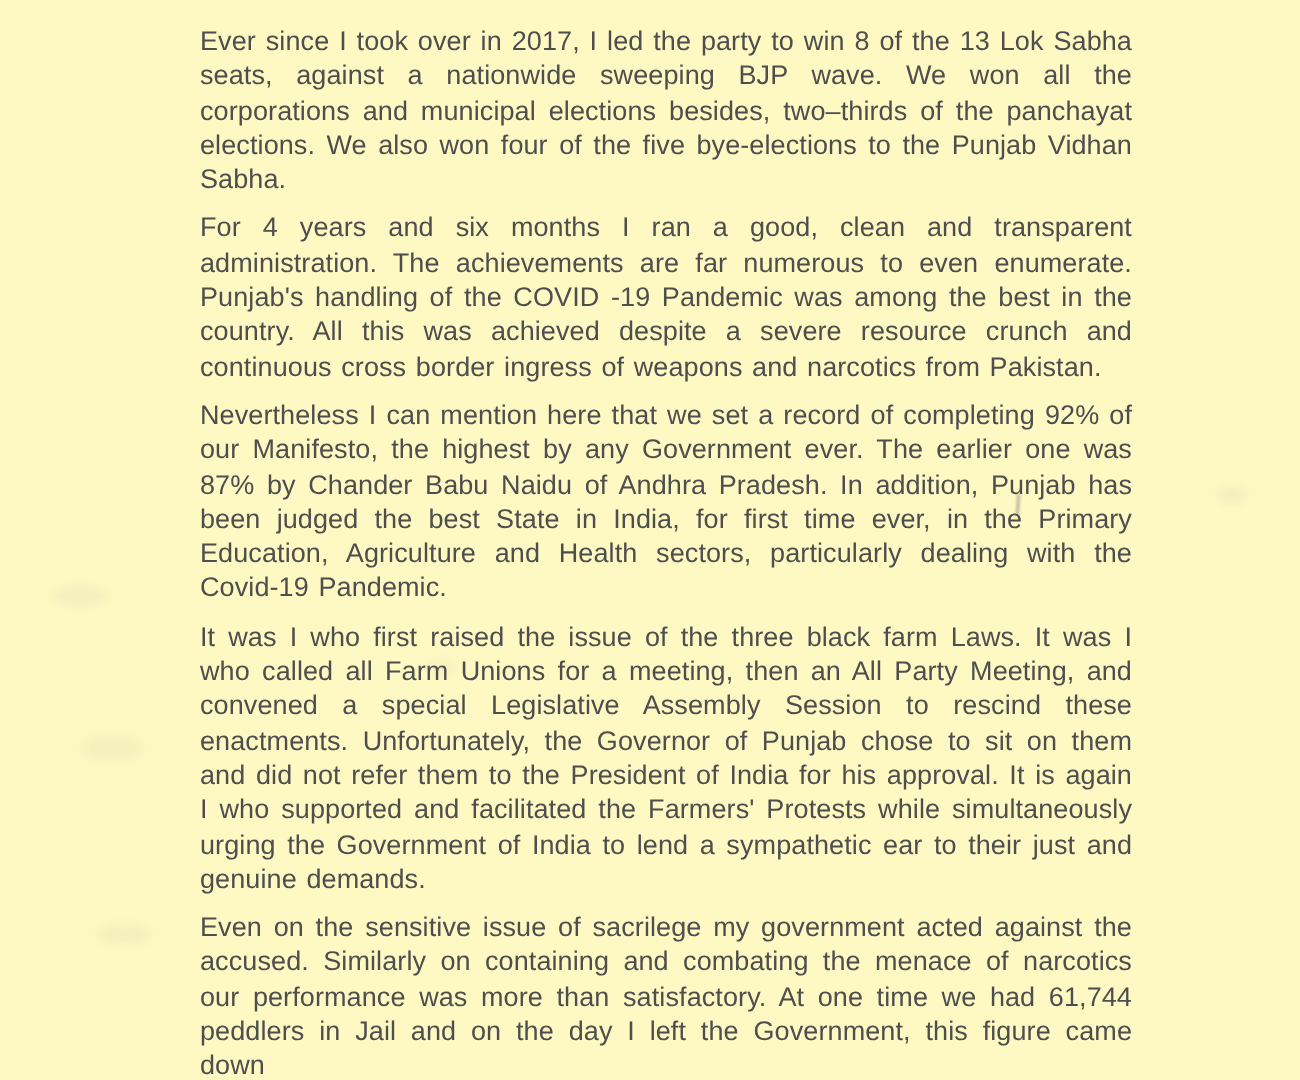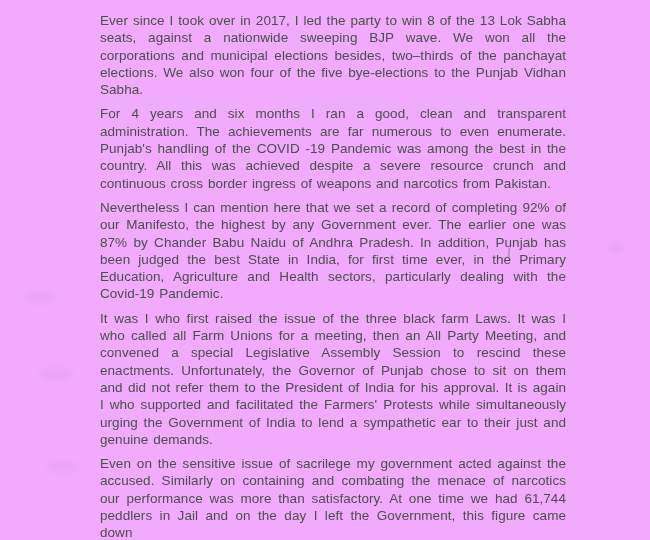--- a/index.html
+++ b/index.html
@@ -10,21 +10,21 @@
     width: 650px;
     height: 540px;
     background: #fdfdfc;
     overflow: hidden;
     position: relative;
     font-family: "Liberation Sans", "DejaVu Sans", sans-serif;
   }
   .page {
     position: absolute;
     inset: 0;
-    background: #f0abfc;
+    background: #fef9c3;
   }
   .doc {
     position: absolute;
     top: 12px;
     left: 100px;
     width: 466px;
     color: #4e4e4e;
     font-size: 13.5px;
     line-height: 17.3px;
     letter-spacing: 0.05px;

